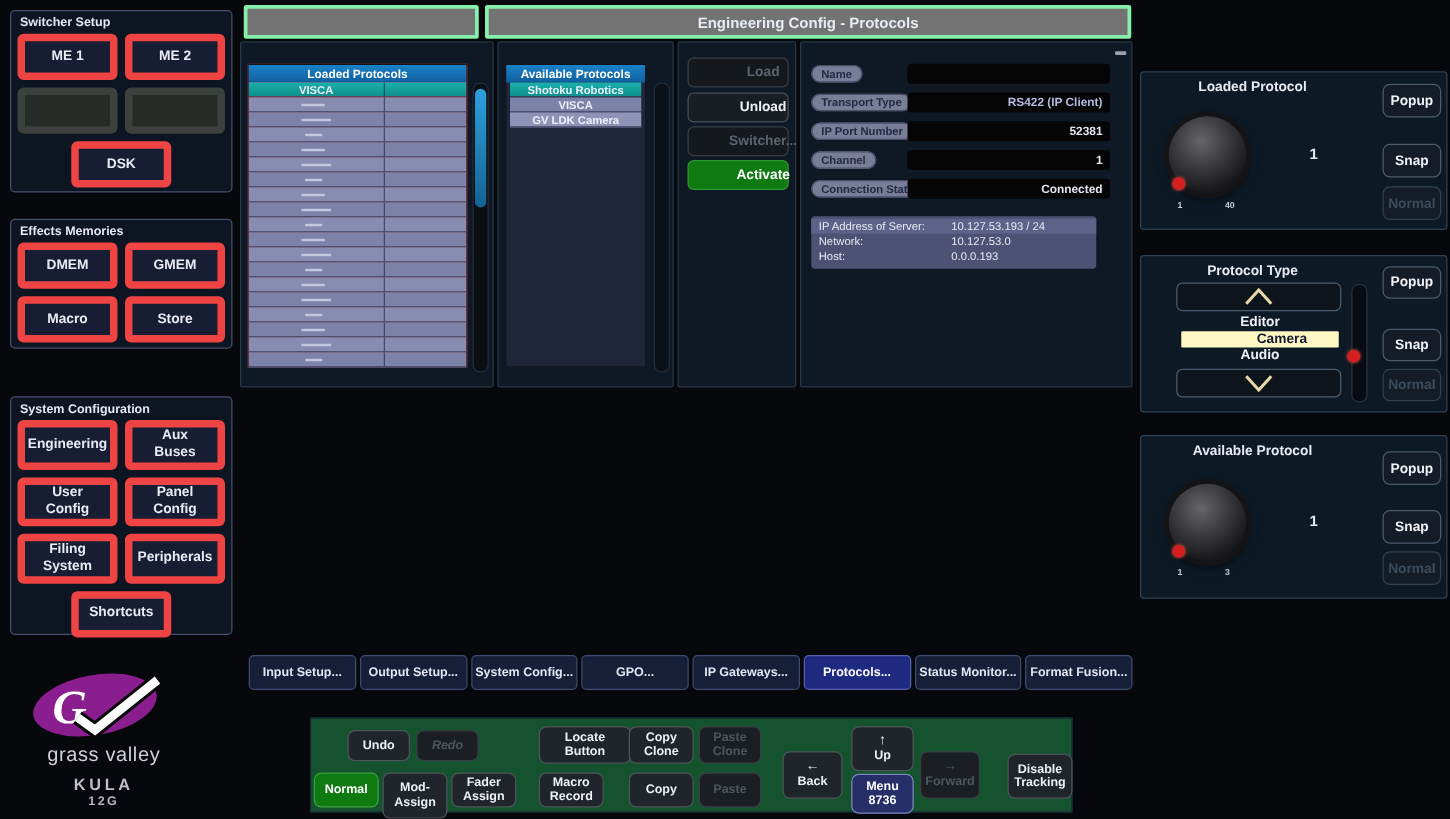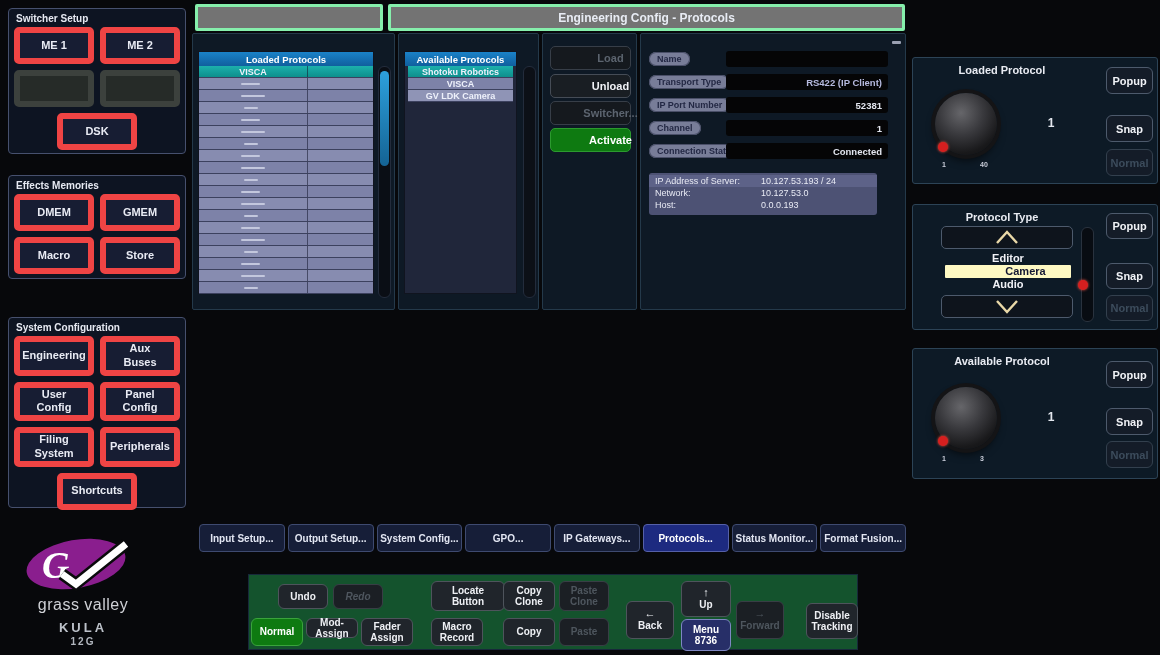--- a/index.html
+++ b/index.html
@@ -130,21 +130,21 @@
   .cp-btn.disabled { color:#4e565e; border-color:#383e45; background:#1b1f24; }
   .cp-btn.green { background:#0e7a11; border-color:#3aa33c; color:#fff; }
   .cp-btn.menu { background:#272f68; border-color:#7e86c2; color:#fff; }
   .cp-arrow { font-size:11px; line-height:1; margin-bottom:1px; }
   #cp-undo { left:29px; top:9px; width:50px; height:25px; }
   #cp-redo { left:84px; top:9px; width:50px; height:25px;font-style:italic; }
   #cp-locate-button { left:182px; top:6px; width:74px; height:30px; }
   #cp-copy-clone { left:254px; top:6px; width:52px; height:30px; }
   #cp-paste-clone { left:310px; top:6px; width:50px; height:30px; }
   #cp-normal { left:2px; top:43px; width:52px; height:28px; }
-  #cp-mod-assign { left:57px; top:43px; width:52px; height:20px; }
+  #cp-mod-assign { left:57px; top:43px; width:52px; height:37px; }
   #cp-fader-assign { left:112px; top:43px; width:52px; height:28px; }
   #cp-macro-record { left:182px; top:43px; width:52px; height:28px; }
   #cp-copy { left:254px; top:43px; width:52px; height:28px; }
   #cp-paste { left:310px; top:43px; width:50px; height:28px; }
   #cp-back { left:377px; top:26px; width:48px; height:38px; }
   #cp-up { left:432px; top:6px; width:50px; height:36px; }
   #cp-menu { left:432px; top:44px; width:50px; height:32px; }
   #cp-forward { left:487px; top:26px; width:48px; height:38px; }
   #cp-disable-tracking { left:557px; top:28px; width:52px; height:36px; }
 

